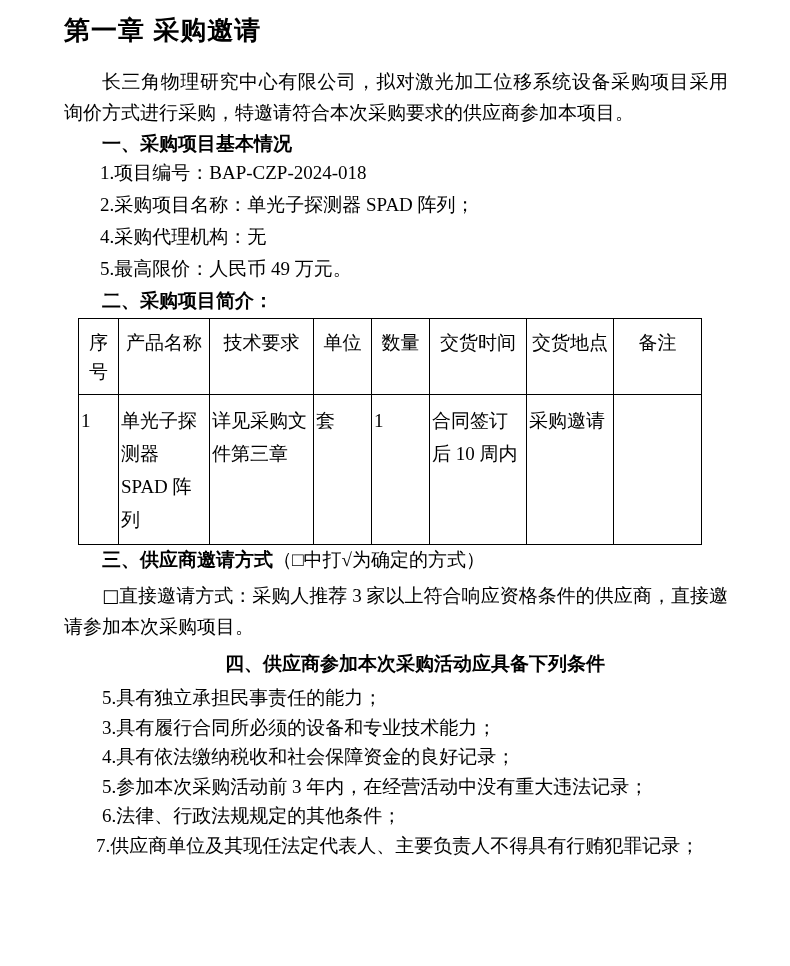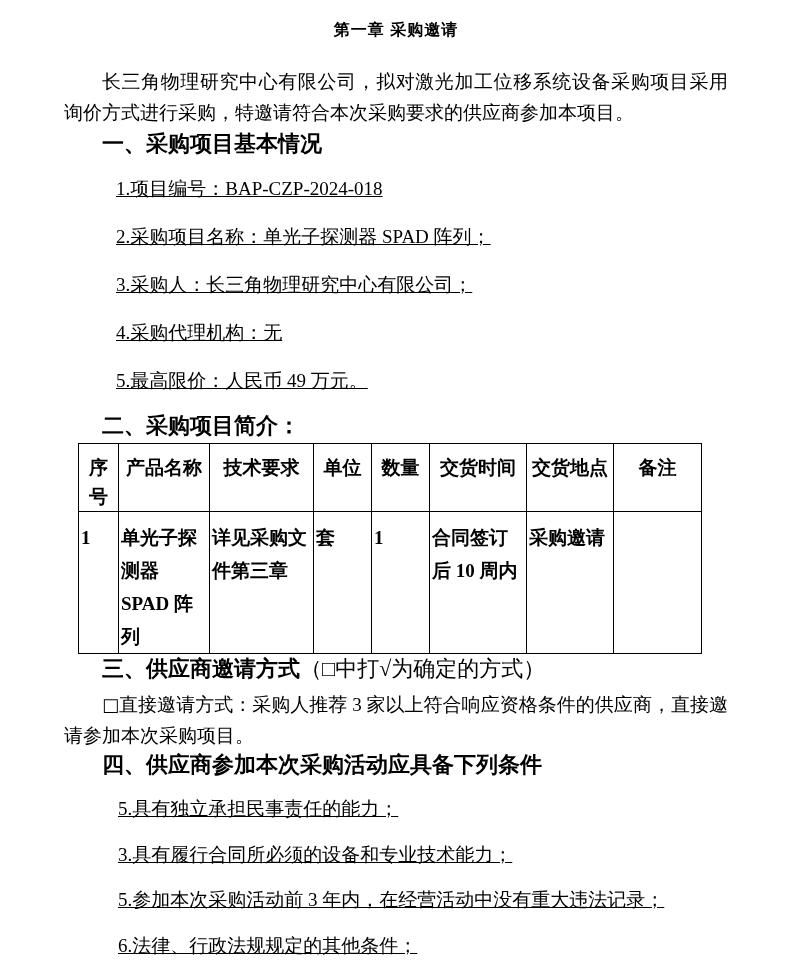--- a/index.html
+++ b/index.html
@@ -12,64 +12,63 @@
     font-size: 19px;
     overflow: hidden;
   }
   .doc {
     padding: 12px 62px 0 64px;
     box-sizing: border-box;
     width: 790px;
   }
   .title {
     font-family: "Liberation Sans", "DejaVu Sans", sans-serif;
-    font-size: 16px;
+    font-size: 26px;
     font-weight: 900;
-    text-align: center;
+    text-align: left;
     line-height: 32px;
     margin: 2px 0 0 0;
     letter-spacing: 1px;
   }
   .intro {
     margin: 20px 0 0 0;
     line-height: 31px;
     text-indent: 38px;
     text-align: justify;
   }
   .sec-heading {
     font-family: "Liberation Sans", "DejaVu Sans", sans-serif;
-    font-size: 22px;
+    font-size: 19px;
     font-weight: 700;
     line-height: 26px;
     margin: 3px 0 0 0;
     padding-left: 38px;
   }
   .sec-heading .note {
     font-family: "Liberation Serif", "DejaVu Serif", serif;
     font-weight: 400;
   }
   .num-item {
-    margin: 16px;
+    margin: 0;
     line-height: 32px;
     padding-left: 36px;
     text-align: justify;
-    text-decoration: underline;
   }
   .s4-item { line-height: 29.5px; padding-left: 38px; }
   .s4-item.less-indent { padding-left: 32px; }
   table.items {
     border-collapse: collapse;
     table-layout: fixed;
     margin: 4px 0 0 14px;
   }
   table.items th, table.items td {
     border: 1.6px solid #000;
     vertical-align: top;
-    font-weight: 700;
-    padding: 0 2px;
+    font-weight: 400;
+    padding: 8px 2px;
     box-sizing: border-box;
     overflow: hidden;
   }
   table.items th {
     height: 62px;
     line-height: 29px;
     padding-top: 9px;
   }
   table.items td {
     height: 92px;
@@ -78,37 +77,36 @@
   }
   .option {
     margin: 17px 0 0 0;
     line-height: 31px;
     text-indent: 38px;
     text-align: justify;
   }
   .option2 { margin-top: 7px; }
   .checkbox { font-family: "DejaVu Sans", sans-serif; font-size: 18px; }
   .h3-sec { margin-top: 2px; }
-  .h4-sec { margin-top: 1px; }
+  .h4-sec { margin-top: 9px; text-align: center; }
   .s4-items { margin-top: 6px; }
 </style>
 </head>
 <body>
 
 <div class="doc">
 
   <h1 class="title">第一章 采购邀请</h1>
 
   <p class="intro">长三角物理研究中心有限公司，拟对激光加工位移系统设备采购项目采用询价方式进行采购，特邀请符合本次采购要求的供应商参加本项目。</p>
 
   <h2 class="sec-heading">一、采购项目基本情况</h2>
   <div>
     <p class="num-item">1.项目编号：BAP-CZP-2024-018</p>
     <p class="num-item">2.采购项目名称：单光子探测器 SPAD 阵列；</p>
-    <p class="num-item">3.采购人：长三角物理研究中心有限公司；</p>
     <p class="num-item">4.采购代理机构：无</p>
     <p class="num-item">5.最高限价：人民币 49 万元。</p>
   </div>
 
   <h2 class="sec-heading">二、采购项目简介：</h2>
 
   <table class="items">
     <colgroup>
       <col style="width:40px">
         <col style="width:91px">
@@ -145,19 +143,20 @@
 
   <h2 class="sec-heading h3-sec"><span>三、供应商邀请方式</span><span class="note">（□中打√为确定的方式）</span></h2>
 
 
   <p class="option option2"><span class="checkbox">□</span><span>直接邀请方式：采购人推荐 3 家以上符合响应资格条件的供应商，直接邀请参加本次采购项目。</span></p>
 
   <h2 class="sec-heading h4-sec">四、供应商参加本次采购活动应具备下列条件</h2>
   <div class="s4-items">
     <p class="num-item s4-item">5.具有独立承担民事责任的能力；</p>
     <p class="num-item s4-item">3.具有履行合同所必须的设备和专业技术能力；</p>
+    <p class="num-item s4-item">4.具有依法缴纳税收和社会保障资金的良好记录；</p>
     <p class="num-item s4-item">5.参加本次采购活动前 3 年内，在经营活动中没有重大违法记录；</p>
     <p class="num-item s4-item">6.法律、行政法规规定的其他条件；</p>
     <p class="num-item s4-item less-indent">7.供应商单位及其现任法定代表人、主要负责人不得具有行贿犯罪记录；</p>
 
   </div>
 
 </div>
 
 </body></html>

